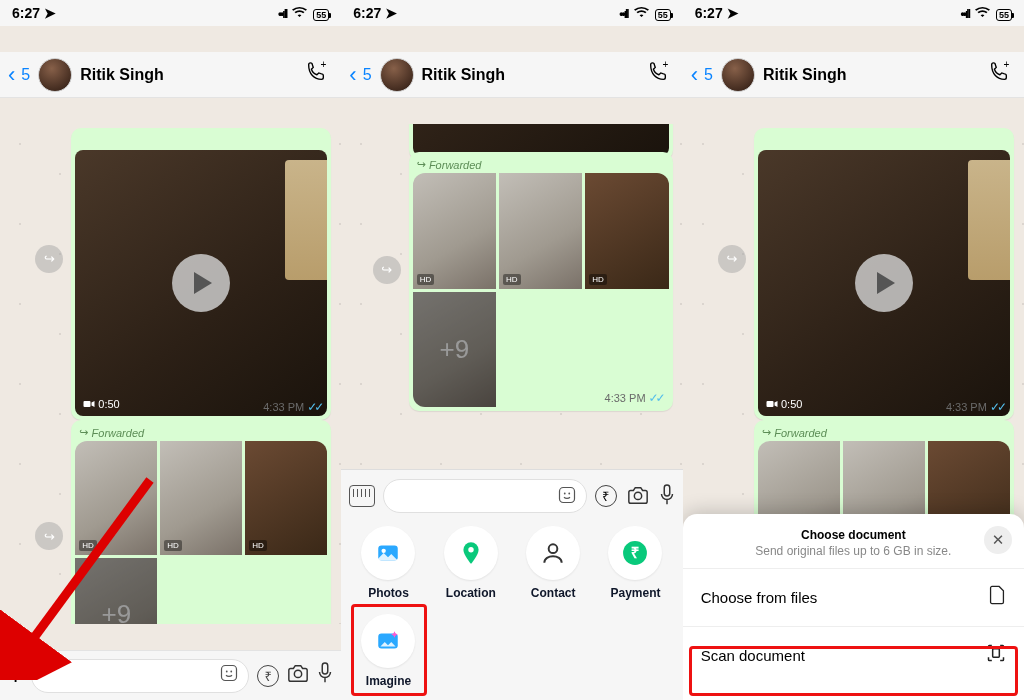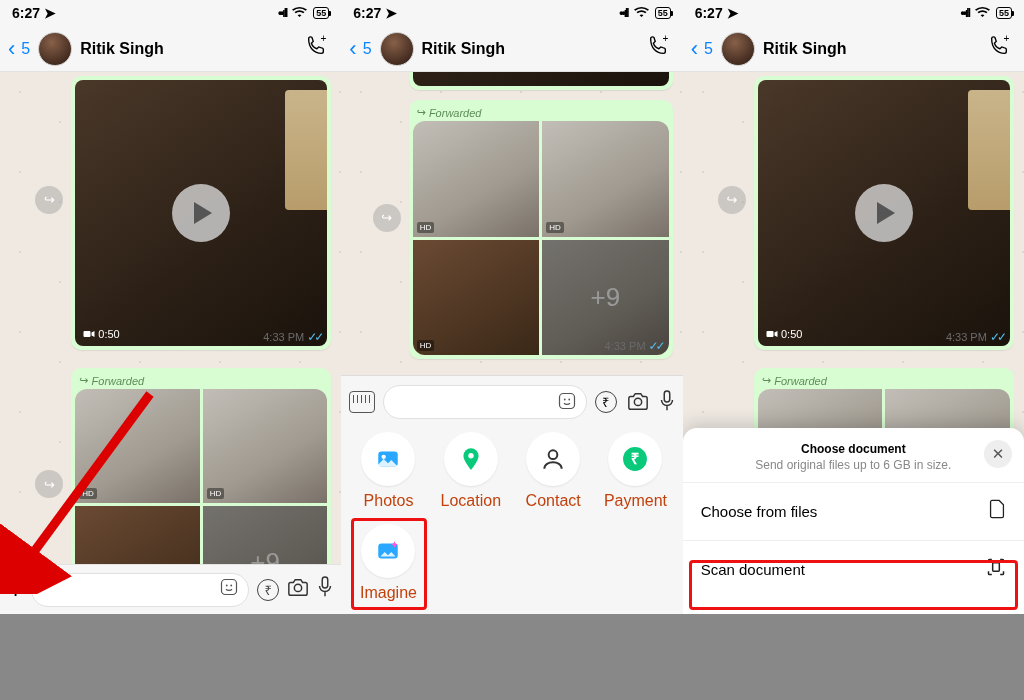--- a/index.html
+++ b/index.html
@@ -8,41 +8,42 @@
     height: 700px;
     background: #888;
     display: flex;
     font-family: -apple-system, "Helvetica Neue", sans-serif;
     font-size: 14px;
     color: #000;
     overflow: hidden;
   }
   .phone {
     width: 341.33px;
-    height: 614px;
+    height: 700px;
     background: #efe9e2;
     position: relative;
     overflow: hidden;
     display: flex;
     flex-direction: column;
+    gap: 26px;
   }
   
   .statusbar {
     height: 26px;
     display: flex;
     align-items: center;
     padding: 0 12px;
     font-weight: 600;
     font-size: 14px;
     background: #f6f6f6;
   }
   .statusbar .time { flex:0 0 auto;}
   .statusbar .loc { margin-left:4px; }
   .statusbar .spacer { flex:1; }
-  .statusbar .right { display:flex; gap:6px; align-items:center; font-size:13px;}
+  .statusbar .right { display:flex; gap:6px; align-items:flex-end; font-size:13px;}
   .signal { letter-spacing:-2px; font-size:12px; }
 
   
   .header {
     height: 46px;
     background: #f6f6f6;
     display:flex;
     align-items:center;
     padding: 0 8px;
     gap: 8px;
@@ -83,39 +84,40 @@
     box-shadow: 0 1px 1px rgba(0,0,0,.08);
   }
   .bubble .meta { font-size:11px; color:#5c8d56; padding:2px 4px; display:flex; align-items:center; gap:3px;}
   .bubble .time { position:absolute; bottom:6px; right:10px; font-size:11px; color:#6a6a6a; display:flex; align-items:center; gap:3px;}
   .ticks { color:#53bdeb; font-size:12px; letter-spacing:-3px;}
 
   .video {
     background:linear-gradient(145deg,#4a3829,#2c2016 60%, #1a130c);
     border-radius:8px;
     position:relative;
+    margin-top:18px;
   }
   .playbtn {
     position:absolute; top:50%; left:50%; transform:translate(-50%,-50%);
     width:58px; height:58px; border-radius:50%;
     background:rgba(210,210,210,.82);
     display:flex; align-items:center; justify-content:center;
   }
   .playbtn::after{ content:""; border-left:18px solid #555; border-top:11px solid transparent; border-bottom:11px solid transparent; margin-left:4px;}
   .vdur { position:absolute; bottom:6px; left:8px; color:#fff; font-size:11px; display:flex; align-items:center; gap:3px;}
   .decor-panel { position:absolute; top:10px; right:0; width:42px; height:120px; background:linear-gradient(#c9b48a,#b89d6b); border-radius:4px 0 0 4px;}
 
   .fwdcircle {
     position:absolute; left:-36px; top:40%;
     width:28px; height:28px; border-radius:50%; background:rgba(160,160,160,.45);
     display:flex; align-items:center;justify-content:center; color:#fff; font-size:13px;
   }
 
   .grid2 {
-    display:grid; grid-template-columns:1fr 1fr; grid-template-rows:1fr 1fr; gap:3px;
+    display:grid; grid-template-columns:1fr 1fr 1fr; grid-template-rows:1fr 1fr; gap:3px;
     border-radius:12px; overflow:hidden;
   }
   .thumb { background:linear-gradient(150deg,#c2beb7,#a09a90 60%,#7a7168); position:relative;}
   .thumb.door { background:linear-gradient(150deg,#6b4a33,#3a2817);}
   .thumb .hd { position:absolute; bottom:4px; left:4px; background:rgba(0,0,0,.4); color:#fff; font-size:8px; padding:1px 3px; border-radius:2px;}
   .thumb.blurred { filter:brightness(.6);}
   .more-overlay { position:absolute; inset:0; display:flex; align-items:center; justify-content:center; color:#fff; font-size:26px; font-weight:400;}
 
   
   .inputbar {
@@ -157,21 +159,21 @@
     display:grid; grid-template-columns:repeat(4,1fr);
     padding: 8px 6px 2px;
     row-gap: 14px;
   }
   .attach-item { display:flex; flex-direction:column; align-items:center; gap:6px;}
   .attach-circ {
     width:54px; height:54px; border-radius:50%; background:#fff;
     display:flex; align-items:center; justify-content:center;
     box-shadow: 0 1px 2px rgba(0,0,0,.08);
   }
-  .attach-label { font-size:16px; color:#c2410c;}
+  .attach-label { font-size:12px; color:#0f172a;font-weight:bold;}
 
   .svg-ico { width:26px; height:26px; }
 
   .red-box { position:absolute; border:3px solid #e11; border-radius:4px; pointer-events:none;}
 
   
   .docsheet {
     position:absolute; left:0; right:0; bottom:0;
     background:#fff;
     border-radius:14px 14px 0 0;

